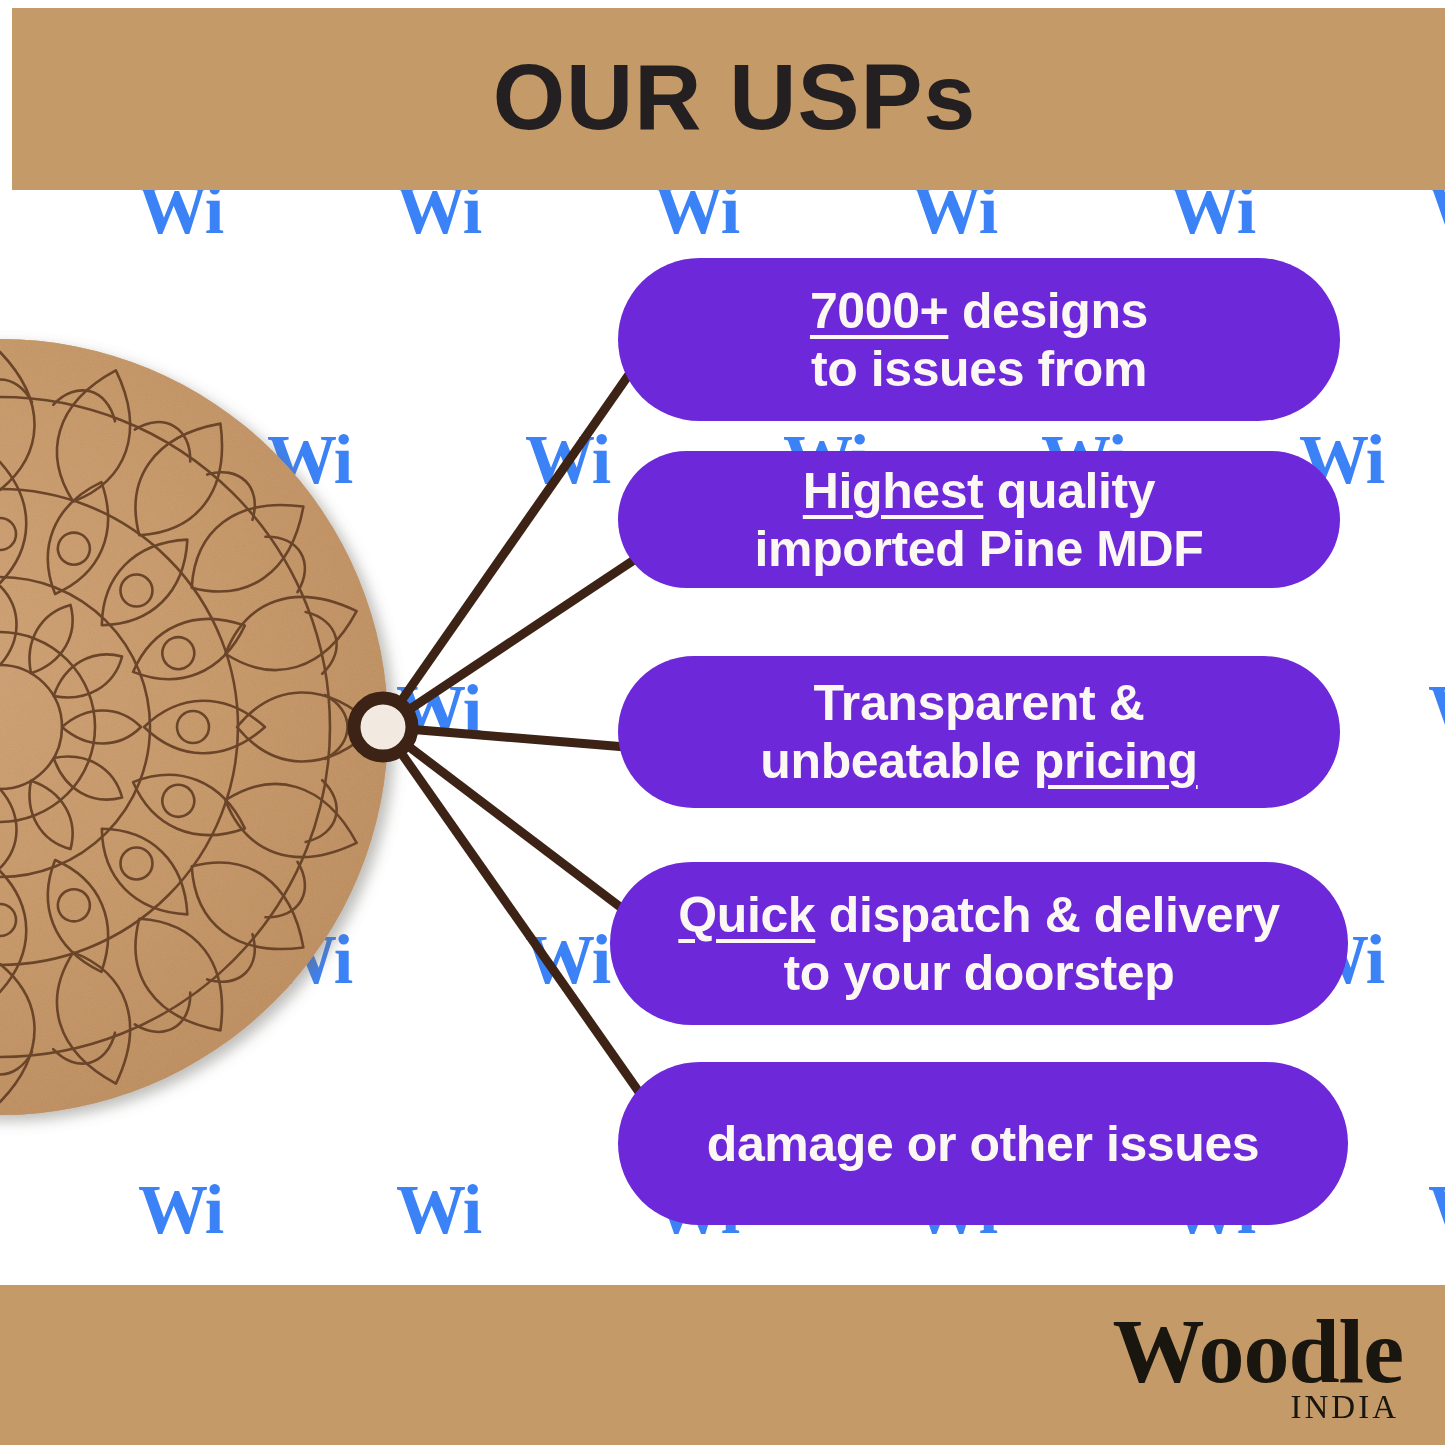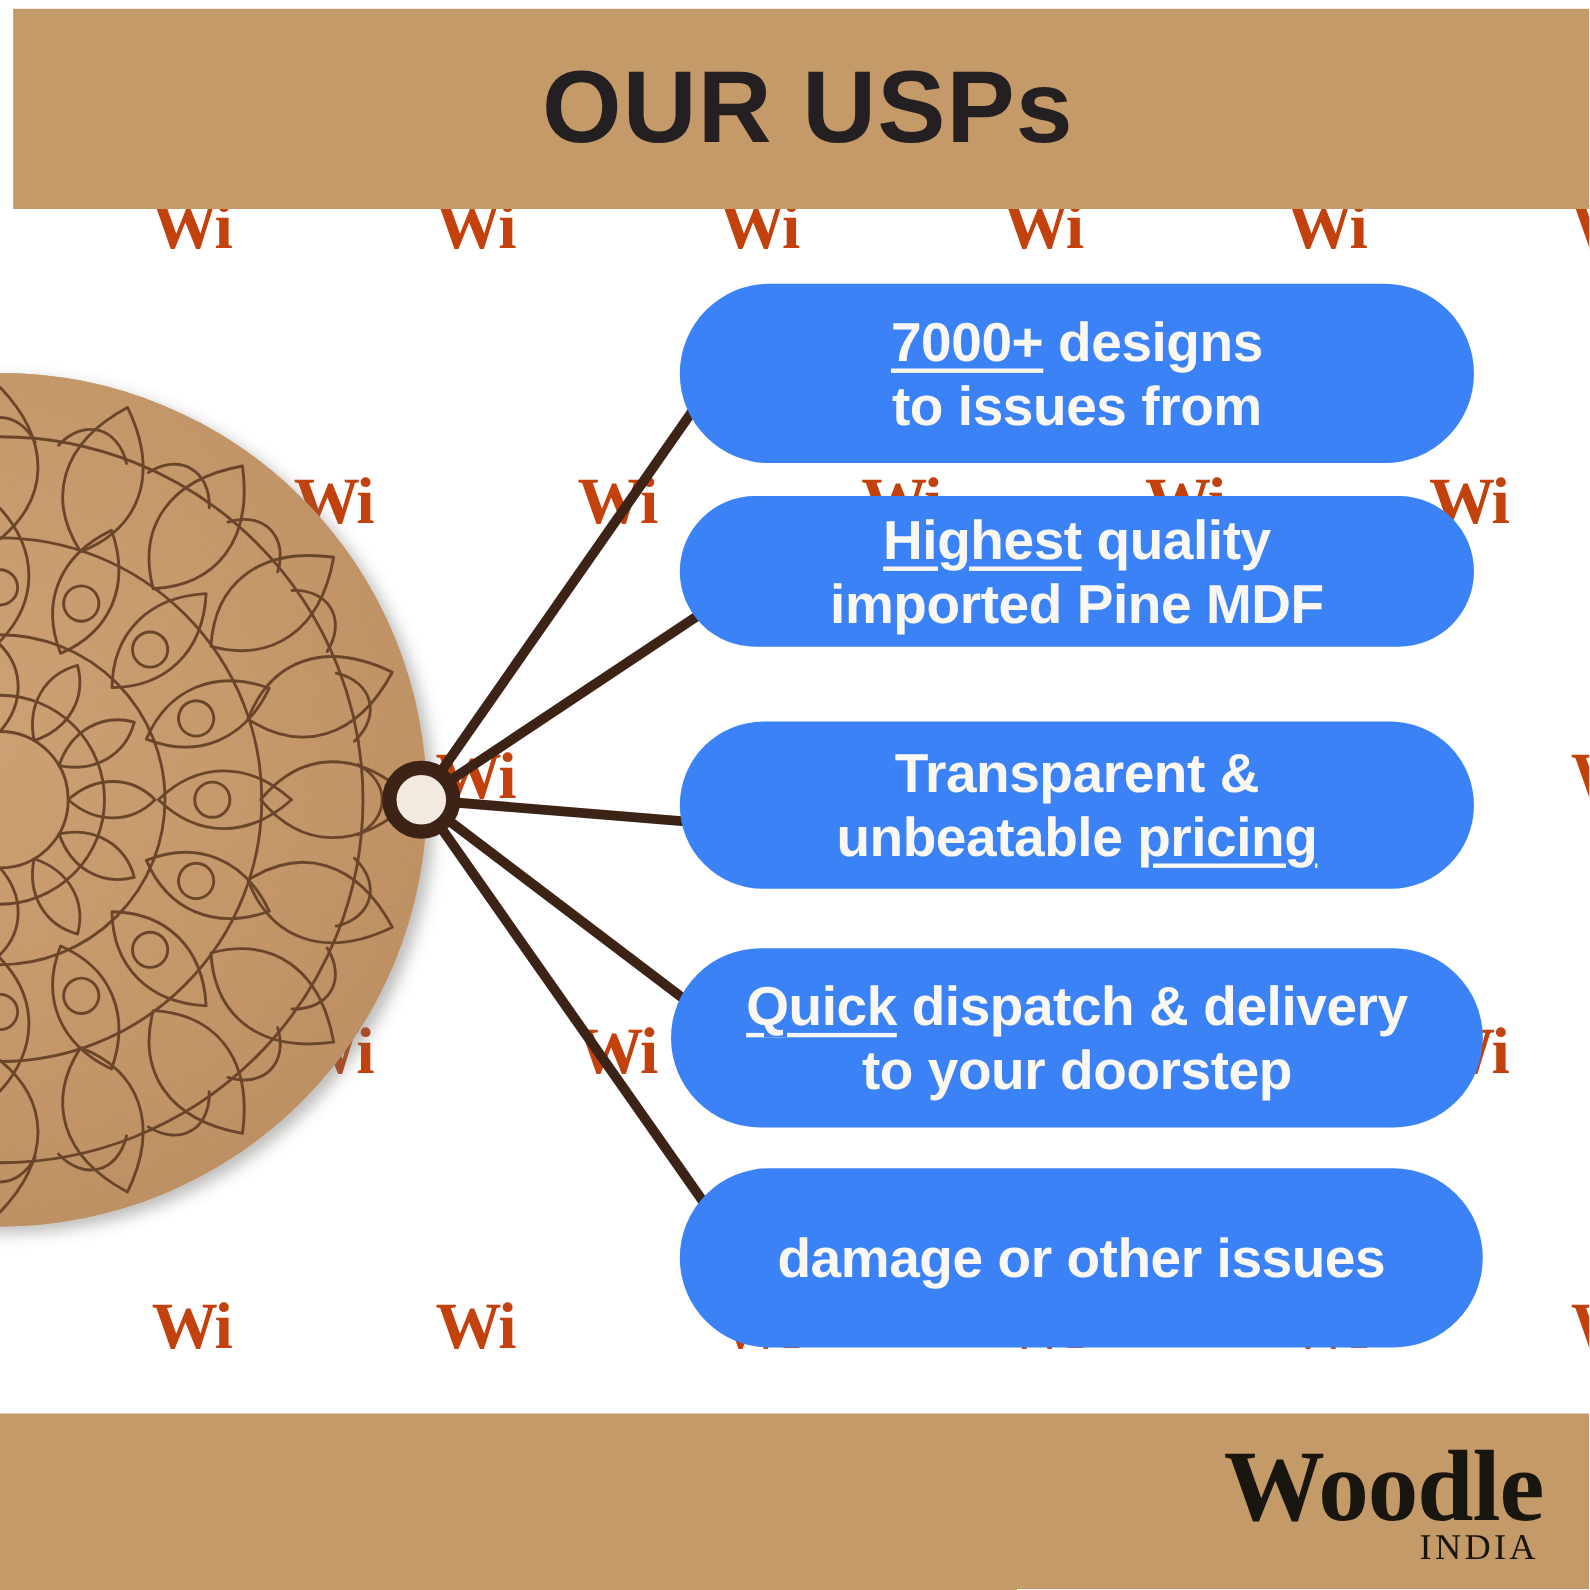--- a/index.html
+++ b/index.html
@@ -22,23 +22,23 @@
     left: 0; top: 0;
     width: 1445px;
     height: 1445px;
     z-index: 1;
     pointer-events: none;
   }
   .wm {
     position: absolute;
     font-family: "Liberation Serif", serif;
     font-weight: 700;
-    font-size: 60px;
+    font-size: 70px;
     line-height: 1;
-    color: #c2410c;
+    color: #3b82f6;
     letter-spacing: -2px;
     user-select: none;
   }
 
   
   #top-band {
     position: absolute;
     left: 0;
     top: 8px;
     width: 1445px;
@@ -112,21 +112,21 @@
     left: 0; top: 0;
     width: 1445px;
     height: 1445px;
     z-index: 3;
     pointer-events: none;
   }
 
   
   .usp-pill {
     position: absolute;
-    background: #3b82f6;
+    background: #6d28d9;
     border-radius: 999px;
     z-index: 4;
     display: flex;
     align-items: center;
     justify-content: center;
     box-sizing: border-box;
     padding: 0 34px;
   }
   .usp-text {
     color: #fbf7f2;

